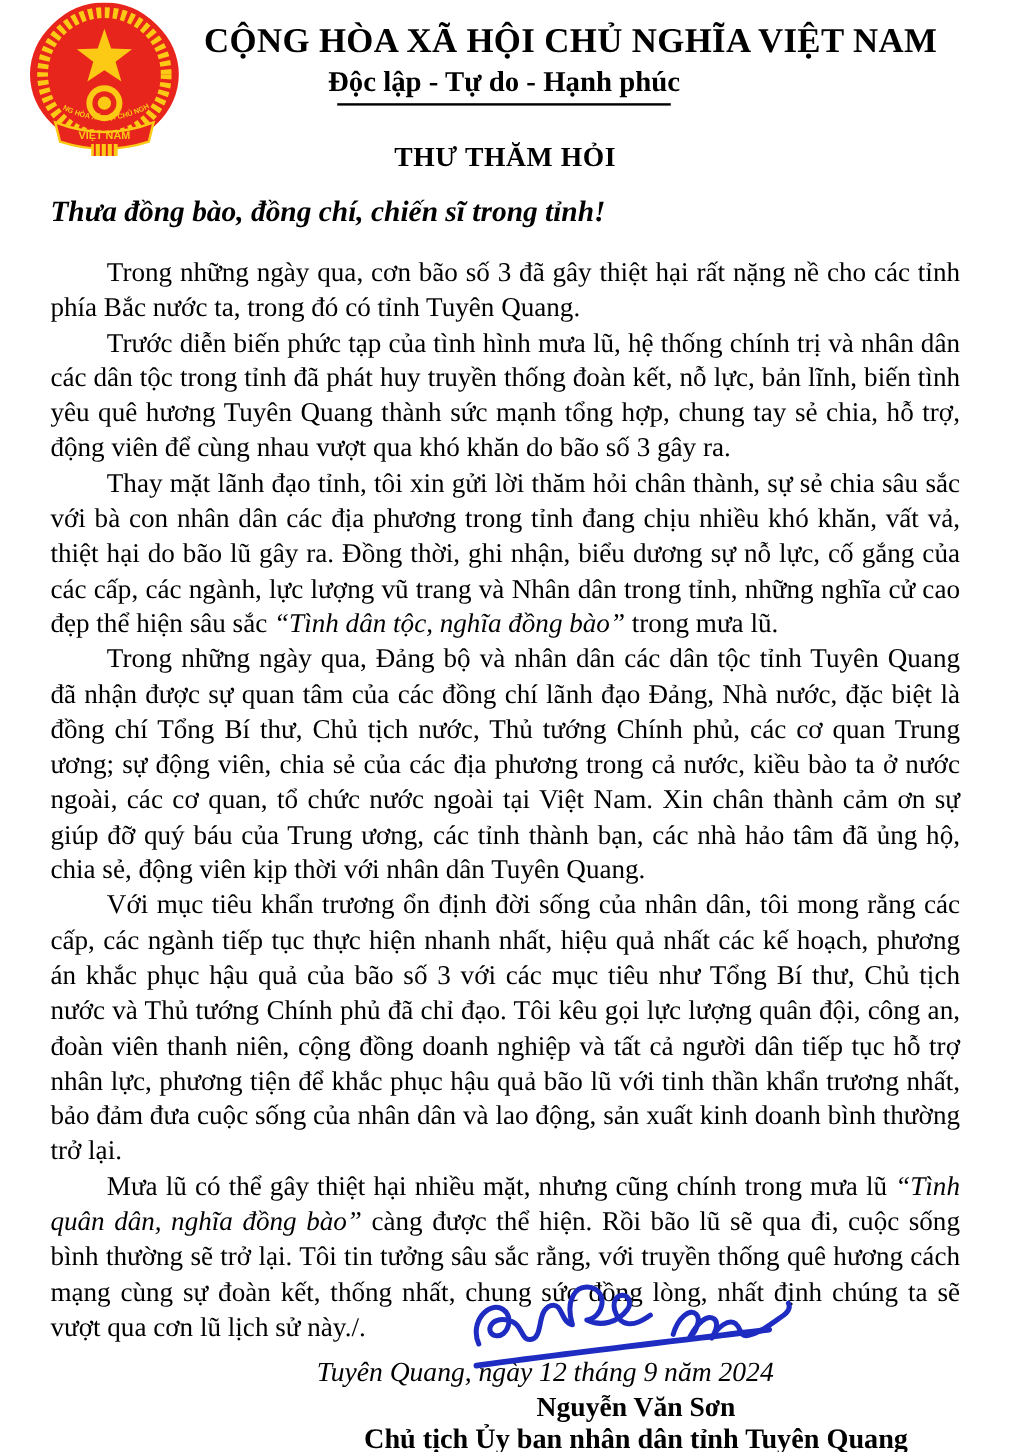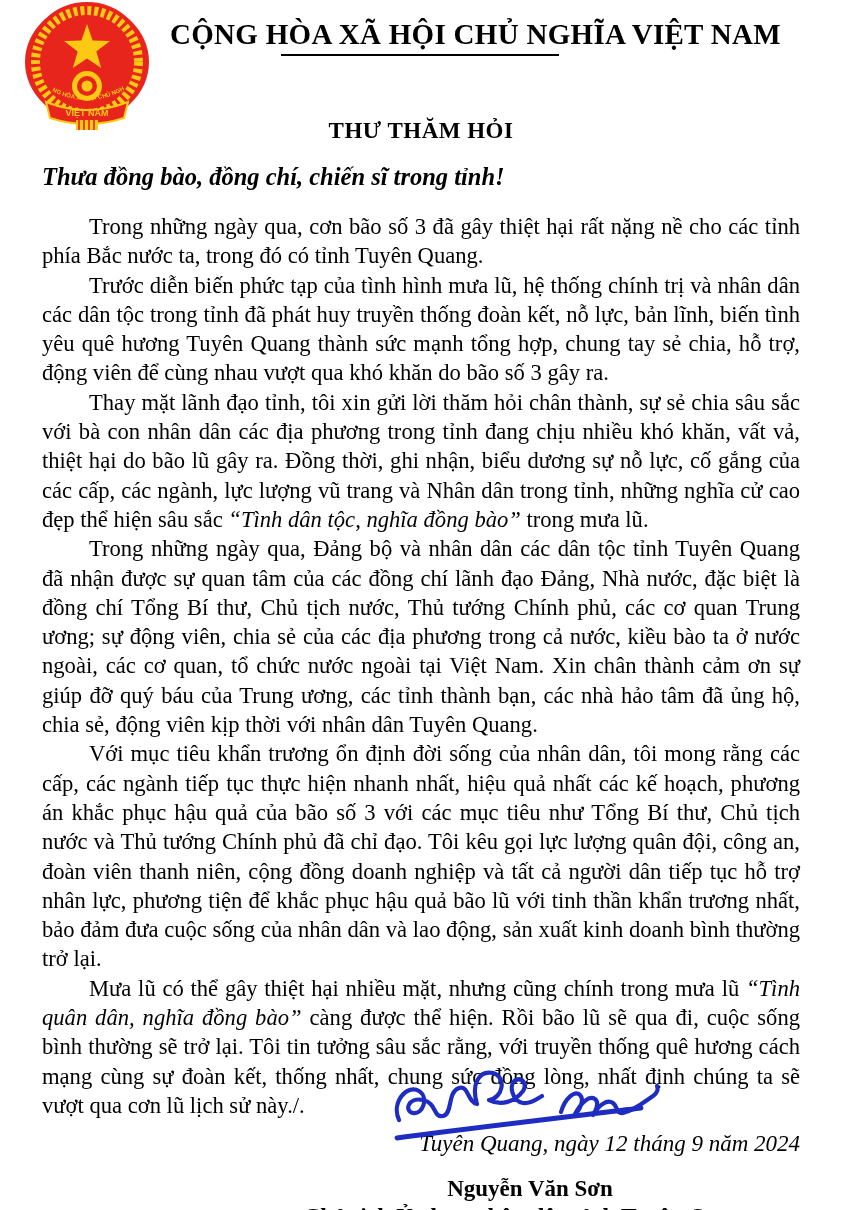--- a/index.html
+++ b/index.html
@@ -71,36 +71,36 @@
     margin: 0;
     font-size: 22.6px;
     line-height: 29.3px;
     text-align: justify;
     text-indent: 47px;
   }
   .para .it { font-style: italic; }
   .dateline {
     margin-top: 11px;
     margin-left: 222px;
-    text-align: right;
+    text-align: left;
     font-size: 23px;
     font-style: italic;
     white-space: nowrap;
   }
   
   .sig-block {
     position: absolute;
     left: 250px;
     top: 1058px;
     width: 560px;
     text-align: center;
   }
   .sig-svg { display: block; margin: 0 auto; }
   .signer-name {
-    margin-top: 18px;
+    margin-top: 2px;
     font-size: 23px;
     font-weight: bold;
   }
   .signer-title {
     margin-top: 1px;
     font-size: 23.5px;
     font-weight: bold;
     white-space: nowrap;
   }
 </style>
@@ -133,20 +133,21 @@
       <path d="M30,100 Q71,116 112,100 L108,116 Q71,128 34,116 Z" fill="#e8251d" stroke="#fcc914" stroke-width="2"></path>
       <text x="71" y="114" font-size="9" fill="#fcc914" font-weight="bold" text-anchor="middle" font-family="Liberation Sans, sans-serif">VIỆT NAM</text>
 
       <rect x="60" y="118" width="22" height="10" fill="#fcc914"></rect>
       <path d="M63,118 V128 M68,118 V128 M73,118 V128 M78,118 V128" stroke="#e8251d" stroke-width="1.6"></path>
     </svg>
   </div>
 
   <div class="header-text">
     <div class="national-title">CỘNG HÒA XÃ HỘI CHỦ NGHĨA VIỆT NAM</div>
+    <div class="motto">Độc lập - Tự do - Hạnh phúc</div>
     <div class="motto-underline"></div>
   </div>
 
   <div class="content">
     <h1 class="letter-title">THƯ THĂM HỎI</h1>
     <div class="salutation">Thưa đồng bào, đồng chí, chiến sĩ trong tỉnh!</div>
     <div class="body-paragraphs">
         <p class="para"><span>Trong những ngày qua, cơn bão số 3 đã gây thiệt hại rất nặng nề cho các tỉnh phía Bắc nước ta, trong đó có tỉnh Tuyên Quang.</span></p>
         <p class="para"><span>Trước diễn biến phức tạp của tình hình mưa lũ, hệ thống chính trị và nhân dân các dân tộc trong tỉnh đã phát huy truyền thống đoàn kết, nỗ lực, bản lĩnh, biến tình yêu quê hương Tuyên Quang thành sức mạnh tổng hợp, chung tay sẻ chia, hỗ trợ, động viên để cùng nhau vượt qua khó khăn do bão số 3 gây ra.</span></p>
         <p class="para"><span>Thay mặt lãnh đạo tỉnh, tôi xin gửi lời thăm hỏi chân thành, sự sẻ chia sâu sắc với bà con nhân dân các địa phương trong tỉnh đang chịu nhiều khó khăn, vất vả, thiệt hại do bão lũ gây ra. Đồng thời, ghi nhận, biểu dương sự nỗ lực, cố gắng của các cấp, các ngành, lực lượng vũ trang và Nhân dân trong tỉnh, những nghĩa cử cao đẹp thể hiện sâu sắc </span><span class="it">“Tình dân tộc, nghĩa đồng bào”</span><span> trong mưa lũ.</span></p>

